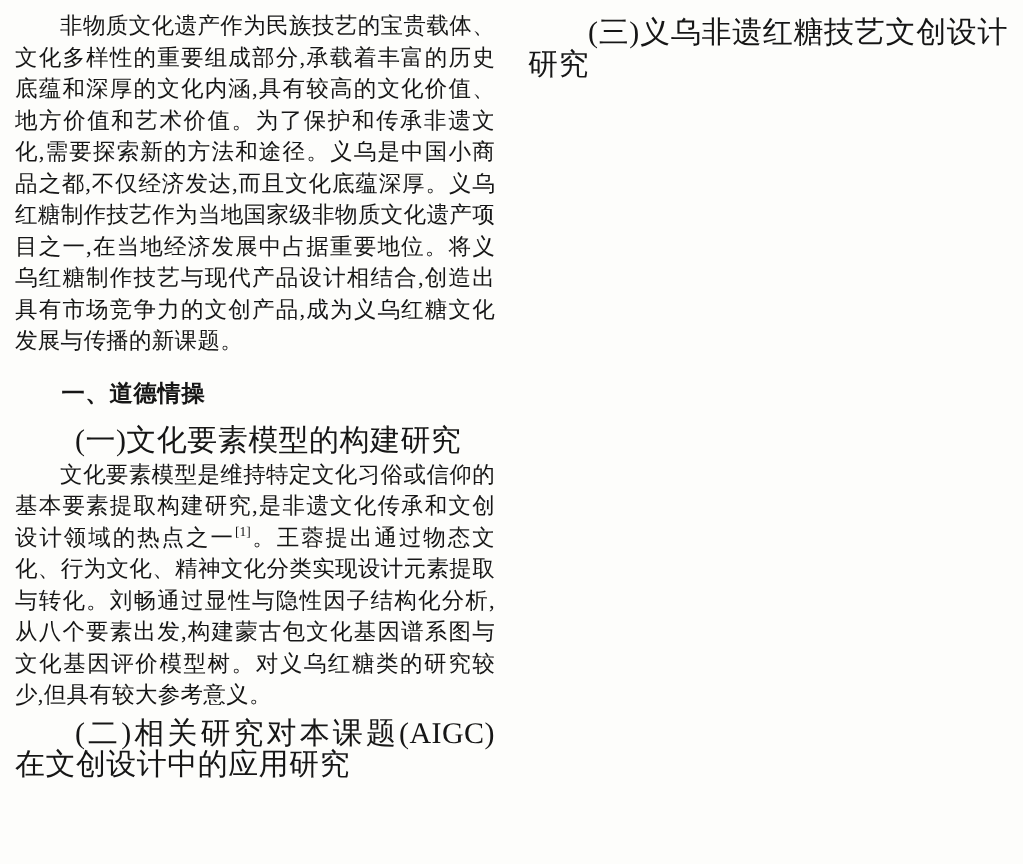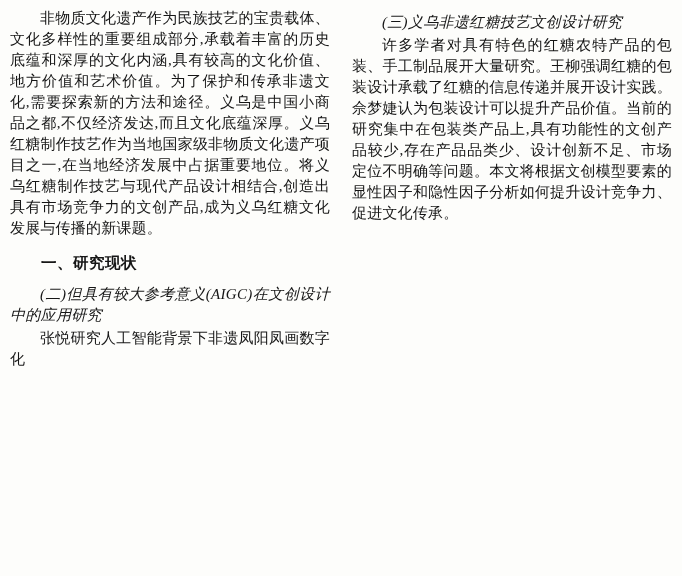--- a/index.html
+++ b/index.html
@@ -49,52 +49,51 @@
     font-weight:bold;
     font-size:15.5px;
     line-height:21px;
     text-indent:2em;
     letter-spacing:0.5px;
   }
   h3.sub{
     margin:4px 0 2px 0;
     padding:0;
     font-weight:normal;
-    font-style:italic;
-    font-size:15px;
+    font-size:20px;
     line-height:21px;
     text-indent:2em;
     text-align:justify;
     letter-spacing:0.3px;
   }
 </style>
 </head>
 <body>
 
 <div class="page">
 
   <div class="columns">
 
     <div class="col">
       <p class="para">非物质文化遗产作为民族技艺的宝贵载体、文化多样性的重要组成部分,承载着丰富的历史底蕴和深厚的文化内涵,具有较高的文化价值、地方价值和艺术价值。为了保护和传承非遗文化,需要探索新的方法和途径。义乌是中国小商品之都,不仅经济发达,而且文化底蕴深厚。义乌红糖制作技艺作为当地国家级非物质文化遗产项目之一,在当地经济发展中占据重要地位。将义乌红糖制作技艺与现代产品设计相结合,创造出具有市场竞争力的文创产品,成为义乌红糖文化发展与传播的新课题。</p>
 
-      <h2 class="section">一、研究现状</h2>
+      <h2 class="section">一、道德情操</h2>
 
+      <h3 class="sub">(一)文化要素模型的构建研究</h3>
 
+      <p class="para"><span>文化要素模型是维持特定文化习俗或信仰的基本要素提取构建研究,是非遗文化传承和文创设计领域的热点之一</span><sup class="ref">[1]</sup><span>。王蓉提出通过物态文化、行为文化、精神文化分类实现设计元素提取与转化。刘畅通过显性与隐性因子结构化分析,从八个要素出发,构建蒙古包文化基因谱系图与文化基因评价模型树。对义乌红糖类的研究较少,但具有较大参考意义。</span></p>
 
-      <h3 class="sub">(二)但具有较大参考意义(AIGC)在文创设计中的应用研究</h3>
+      <h3 class="sub">(二)相关研究对本课题(AIGC)在文创设计中的应用研究</h3>
 
-      <p class="para">张悦研究人工智能背景下非遗凤阳凤画数字化</p>
 
     </div>
 
     <div class="col">
 
       <h3 class="sub">(三)义乌非遗红糖技艺文创设计研究</h3>
 
-      <p class="para">许多学者对具有特色的红糖农特产品的包装、手工制品展开大量研究。王柳强调红糖的包装设计承载了红糖的信息传递并展开设计实践。佘梦婕认为包装设计可以提升产品价值。当前的研究集中在包装类产品上,具有功能性的文创产品较少,存在产品品类少、设计创新不足、市场定位不明确等问题。本文将根据文创模型要素的显性因子和隐性因子分析如何提升设计竞争力、促进文化传承。</p>
 
 
     </div>
 
   </div>
 
 </div>
 
 </body></html>

